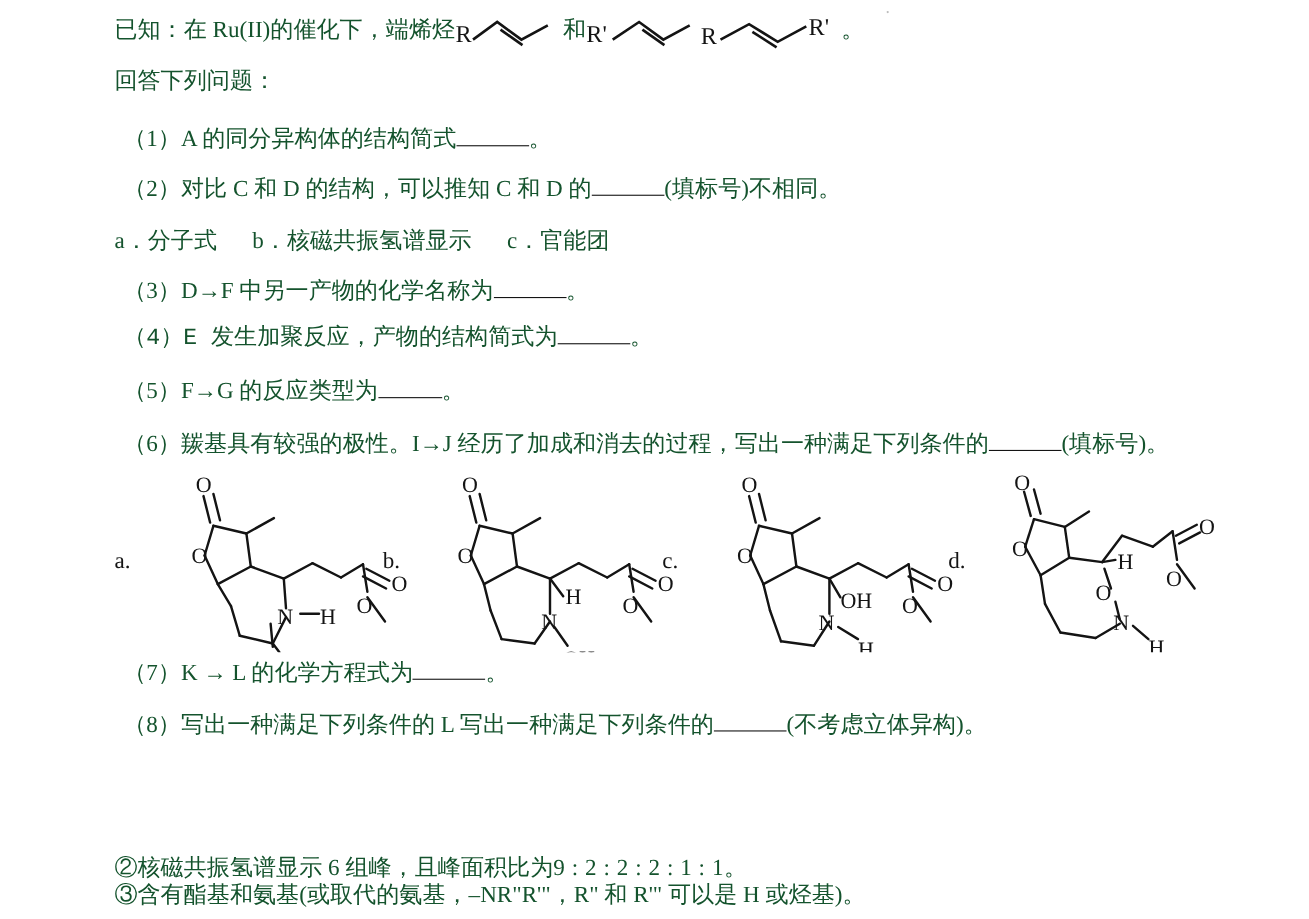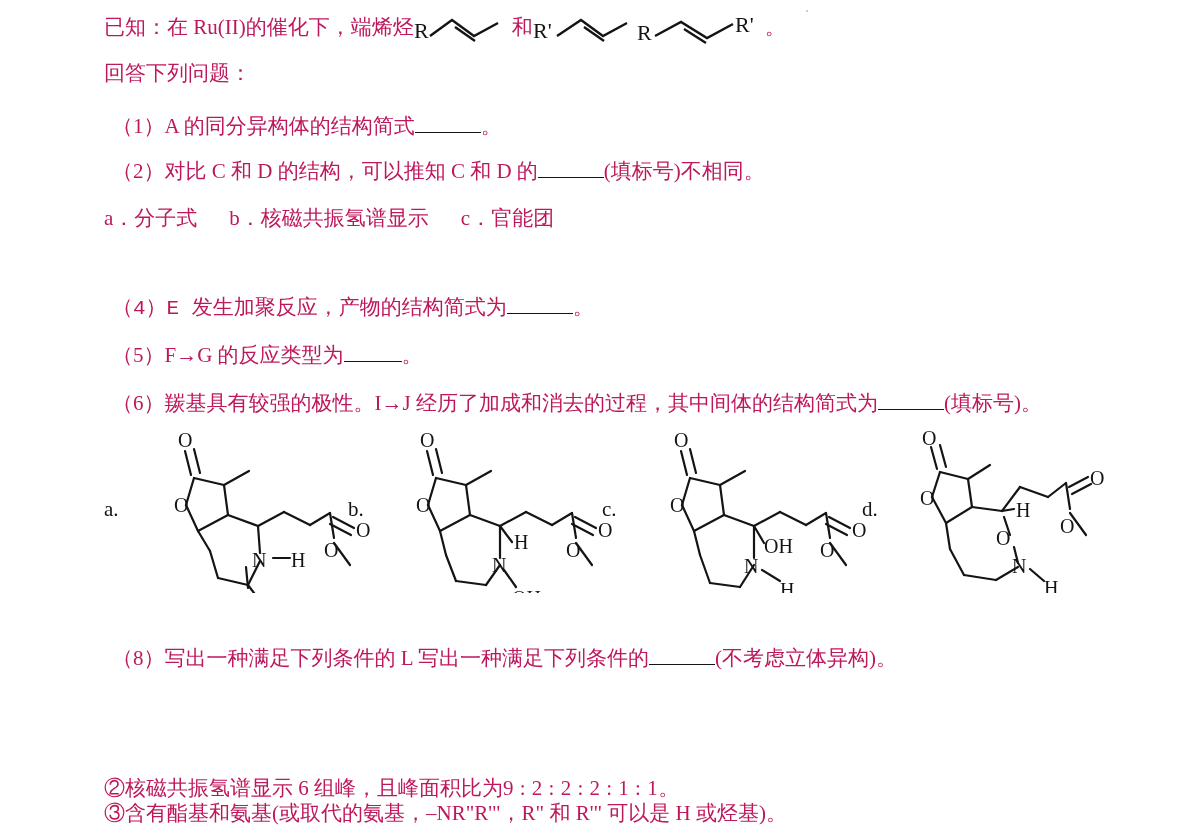--- a/index.html
+++ b/index.html
@@ -19,21 +19,21 @@
     position: absolute;
     left: 0; top: 0;
     width: 1190px;
     height: 835px;
   }
   .line {
     position: absolute;
     font-size: 21px;
     line-height: 26px;
     white-space: nowrap;
-    color: #be185d;
+    color: #14532d;
   }
   .indent-1 { left: 112px; }
   .indent-0 { left: 104px; }
 
   .blank {
     display: inline-block;
     border-bottom: 1.6px solid #141414;
     vertical-align: baseline;
   }
   .blank-sm { width: 58px; }
@@ -116,31 +116,34 @@
   </div>
 
   <div class="line indent-1" style="top:158px;">
     <span>（2）</span><span>对比 C 和 D 的结构，可以推知 C 和 D 的</span><span class="blank blank-md"></span><span>(填标号)不相同。</span>
   </div>
 
   <div class="line indent-0" style="top:205px;">
     <span>a．分子式</span><span style="display:inline-block;width:32px;"></span><span>b．核磁共振氢谱显示</span><span style="display:inline-block;width:32px;"></span><span>c．官能团</span>
   </div>
 
+  <div class="line indent-1" style="top:251px;">
+    <span>（3）</span><span>D→F 中另一产物的化学名称为</span><span class="blank blank-md"></span><span>。</span>
+  </div>
 
   <div class="line indent-1" style="top:296px;font-family:Liberation Mono, monospace;">
     <span>（4）</span><span>E 发生加聚反应，产物的结构简式为</span><span class="blank blank-md"></span><span>。</span>
   </div>
 
   <div class="line indent-1" style="top:342px;">
     <span>（5）</span><span>F→G 的反应类型为</span><span class="blank blank-sm"></span><span>。</span>
   </div>
 
   <div class="line indent-1" style="top:390px;">
-    <span>（6）</span><span>羰基具有较强的极性。I→J 经历了加成和消去的过程，其中间体的结构简式为</span><span class="blank blank-md"></span><span>(填标号)。</span>
+    <span>（6）</span><span>羰基具有较强的极性。I→J 经历了加成和消去的过程，写出一种满足下列条件的</span><span class="blank blank-md"></span><span>(填标号)。</span>
   </div>
 
   <div class="struct-row">
 
     <div class="struct-item" style="left:104px;">
       <span class="struct-label" style="left:0px; top:72px;">a.</span>
       <svg width="250" height="168" viewBox="0 0 250 168" style="margin-left:32px;">
         <g stroke="#141414" stroke-width="2.2" fill="none" stroke-linecap="round">
 
           <path d="M58,53 L50,80"></path>
@@ -310,20 +313,23 @@
         <text x="120" y="148" font-size="20">N</text>
         <text x="152" y="170" font-size="20">H</text>
         <text x="124" y="92" font-size="20">H</text>
         <text x="198" y="60" font-size="20">O</text>
         <text x="168" y="108" font-size="20">O</text>
       </svg>
     </div>
 
   </div>
 
+  <div class="line indent-1" style="top:598px;">
+    <span>（7）</span><span>K → L 的化学方程式为</span><span class="blank blank-md"></span><span>。</span>
+  </div>
 
   <div class="line indent-1" style="top:645px;">
     <span>（8）</span><span>写出一种满足下列条件的 L 写出一种满足下列条件的</span><span class="blank blank-md"></span><span>(不考虑立体异构)。</span>
   </div>
 
 
   <div class="line indent-0" style="top:751px;margin-top:24px;">
     <span>②</span><span>核磁共振氢谱显示 6 组峰，且峰面积比为</span><span class="ratio">9 : 2 : 2 : 2 : 1 : 1</span><span>。</span>
   </div>
 

